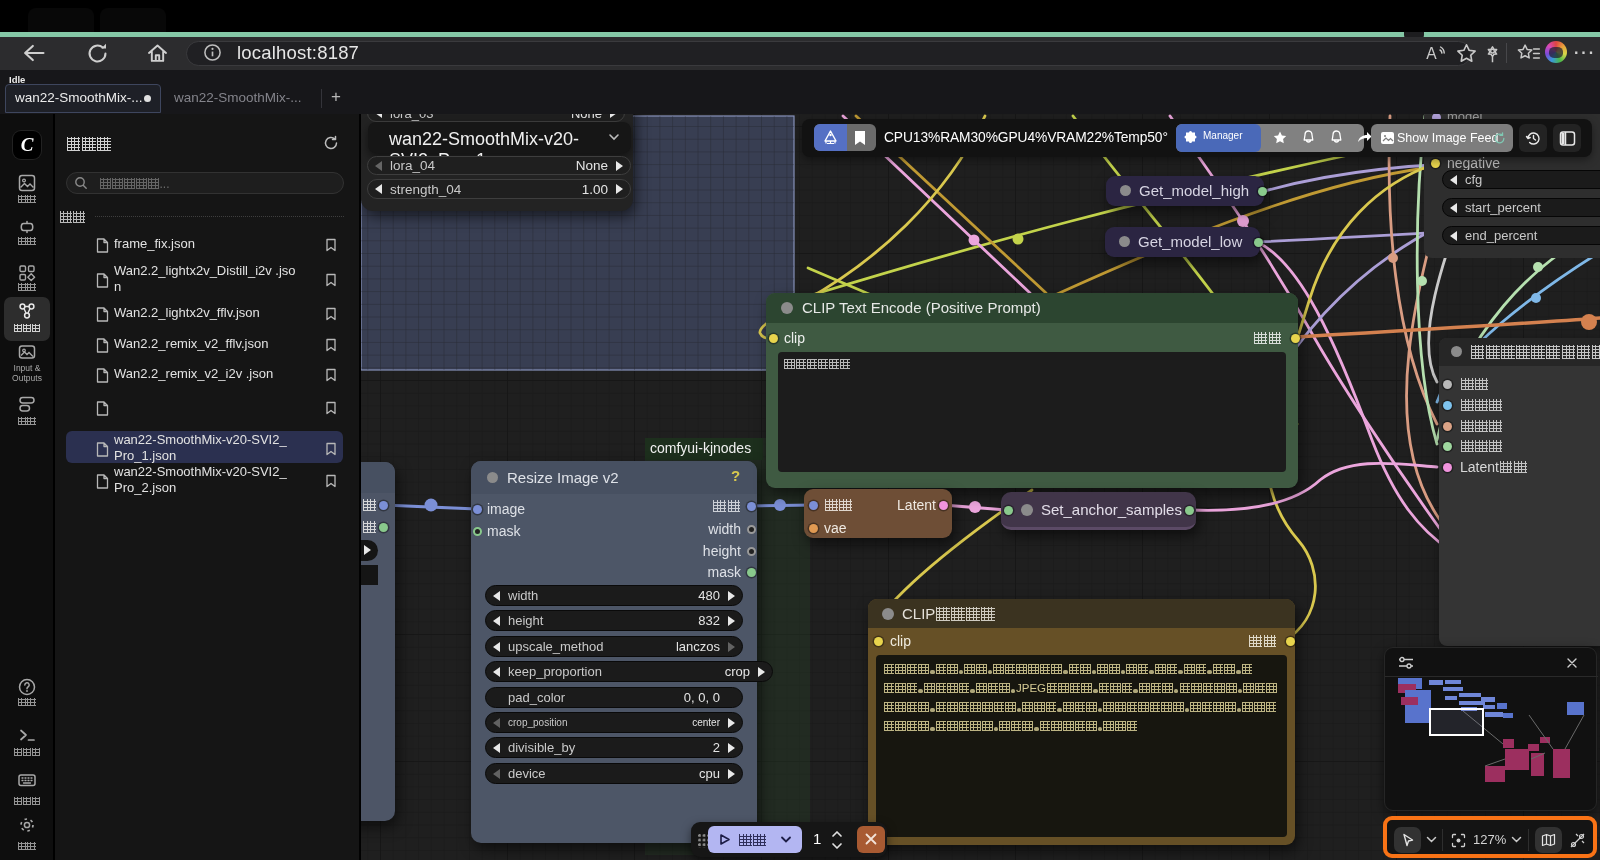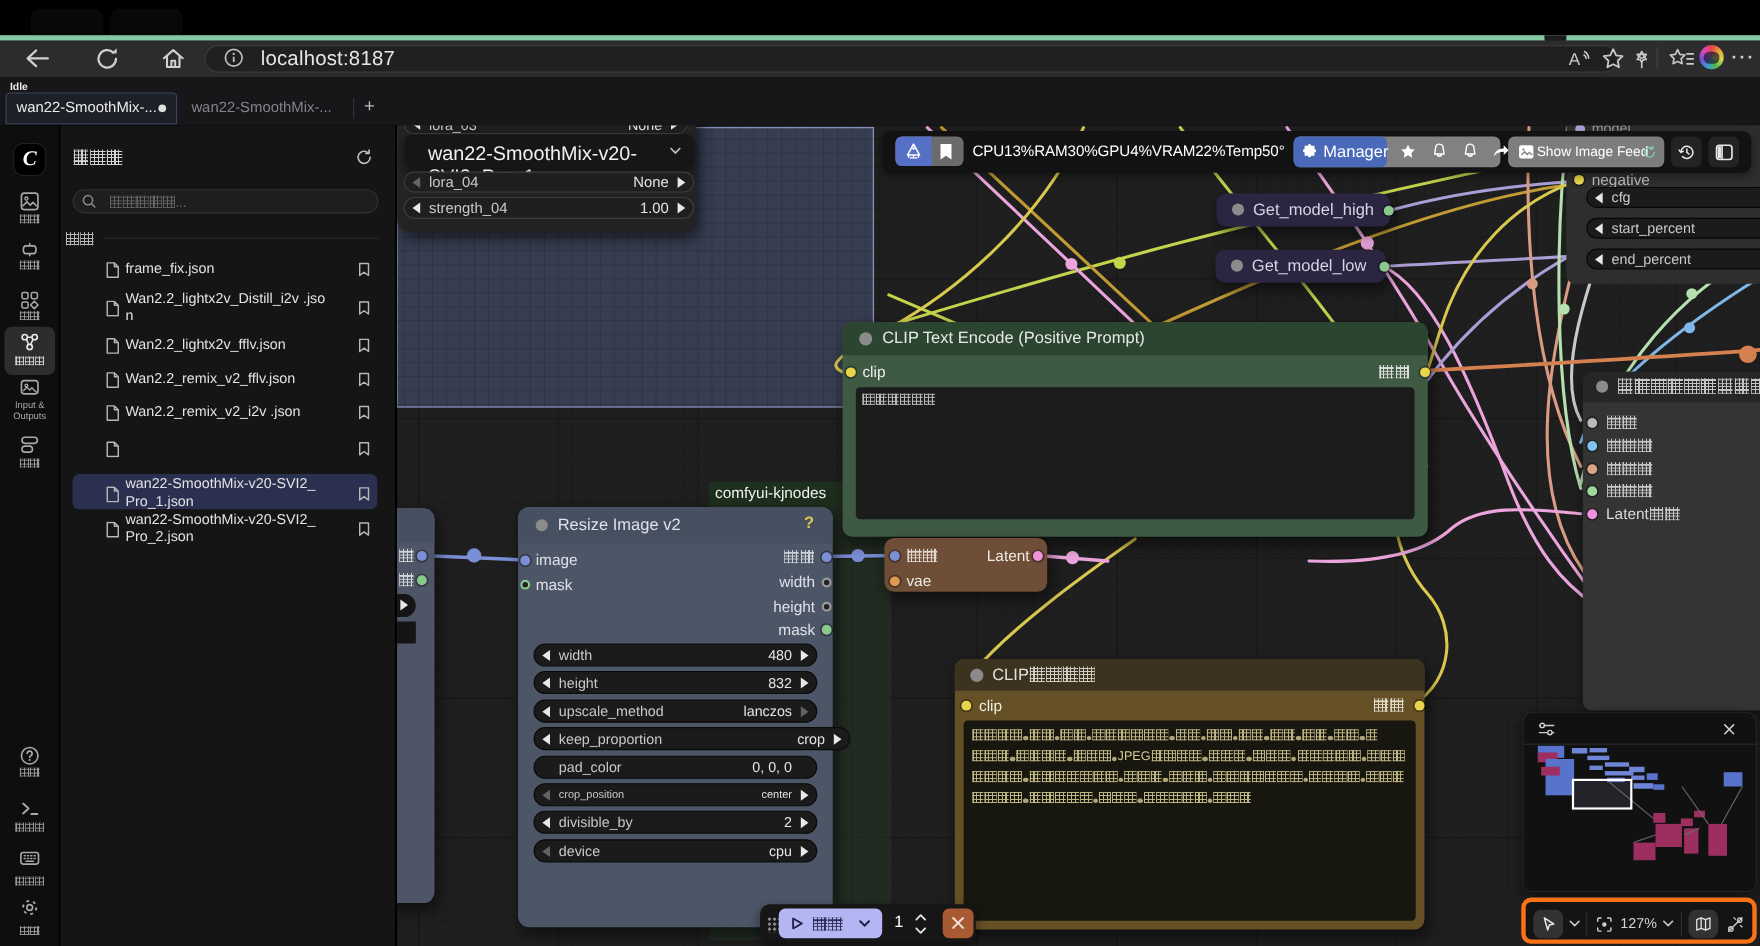--- a/index.html
+++ b/index.html
@@ -384,20 +384,26 @@
         </div>
       </div>
       <div class="abs" style="left:804px;top:489px;width:148px;height:49px;background:#6e4e36;border-radius:9px;box-shadow:3px 6px 14px rgba(0,0,0,.55)">
         <div class="dot" style="left:4.5px;top:11.5px;width:9px;height:9px;background:#7b8fd6;box-shadow:0 0 0 1.5px rgba(0,0,0,.35)"></div>
         <div class="abs" style="left:20px;top:8px;color:#efe9e2;font-size:14px"><i class="cj"></i><i class="cj"></i></div>
         <div class="dot" style="left:4.5px;top:34.5px;width:9px;height:9px;background:#e09952;box-shadow:0 0 0 1.5px rgba(0,0,0,.35)"></div>
         <div class="abs" style="left:20px;top:31px;color:#efe9e2;font-size:14px">vae</div>
         <div class="dot" style="left:134.5px;top:11.5px;width:9px;height:9px;background:#f093dd;box-shadow:0 0 0 1.5px rgba(0,0,0,.35)"></div>
         <div class="abs" style="right:16px;top:8px;color:#efe9e2;font-size:14px">Latent</div>
       </div>
+      <div class="abs" style="left:1001px;top:492px;width:195px;height:38px;background:#413549;border-radius:10px;box-shadow:3px 6px 14px rgba(0,0,0,.55);border-bottom:3px solid #5c4a66">
+        <div class="dot" style="left:2.5px;top:13.5px;width:9px;height:9px;background:#89c98c;box-shadow:0 0 0 1.5px rgba(0,0,0,.35)"></div>
+        <div class="dot" style="left:20px;top:12px;width:12px;height:12px;background:#8b8b8b"></div>
+        <div class="abs" style="left:40px;top:9px;color:#e2dde8;font-size:15px">Set_anchor_samples</div>
+        <div class="dot" style="left:183.5px;top:13.5px;width:9px;height:9px;background:#89c98c;box-shadow:0 0 0 1.5px rgba(0,0,0,.35)"></div>
+      </div>
       <div class="abs" style="left:868px;top:599px;width:427px;height:246px;background:#665026;border-radius:9px;box-shadow:3px 6px 14px rgba(0,0,0,.55)">
         <div class="abs" style="left:0;top:0;width:427px;height:29px;background:#3b3320;border-radius:9px 9px 0 0"></div>
         <div class="dot" style="left:14px;top:9px;width:12px;height:12px;background:#8b8b8b"></div>
         <div class="abs" style="left:34px;top:6px;color:#e4e0d8;font-size:15px">CLIP<i class="cj"></i><i class="cj"></i><i class="cj"></i><i class="cj"></i></div>
         <div class="dot" style="left:5.5px;top:37.5px;width:9px;height:9px;background:#e8d44d;box-shadow:0 0 0 1.5px rgba(0,0,0,.35)"></div>
         <div class="abs" style="left:22px;top:34px;color:#f0ecdf;font-size:14px">clip</div>
         <div class="dot" style="left:417.5px;top:37.5px;width:9px;height:9px;background:#e8d44d;box-shadow:0 0 0 1.5px rgba(0,0,0,.35)"></div>
         <div class="abs" style="right:18px;top:34px;color:#f0ecdf;font-size:14px"><i class="cj"></i><i class="cj"></i></div>
         <div class="abs" style="left:8px;top:56px;width:411px;height:182px;background:#17160f;border-radius:4px;color:#d5ca93;font-size:11.5px;line-height:19px;padding:5px 7px"><i class="cj"></i><i class="cj"></i><i class="cj"></i><i class="cj"></i><i class="cj cjp"></i><i class="cj"></i><i class="cj"></i><i class="cj cjp"></i><i class="cj"></i><i class="cj"></i><i class="cj cjp"></i><i class="cj"></i><i class="cj"></i><i class="cj"></i><i class="cj"></i><i class="cj"></i><i class="cj"></i><i class="cj cjp"></i><i class="cj"></i><i class="cj"></i><i class="cj cjp"></i><i class="cj"></i><i class="cj"></i><i class="cj cjp"></i><i class="cj"></i><i class="cj"></i><i class="cj cjp"></i><i class="cj"></i><i class="cj"></i><i class="cj cjp"></i><i class="cj"></i><i class="cj"></i><i class="cj cjp"></i><i class="cj"></i><i class="cj"></i><i class="cj cjp"></i><i class="cj"></i><br><i class="cj"></i><i class="cj"></i><i class="cj"></i><i class="cj cjp"></i><i class="cj"></i><i class="cj"></i><i class="cj"></i><i class="cj"></i><i class="cj cjp"></i><i class="cj"></i><i class="cj"></i><i class="cj"></i><i class="cj cjp"></i>JPEG<i class="cj"></i><i class="cj"></i><i class="cj"></i><i class="cj"></i><i class="cj cjp"></i><i class="cj"></i><i class="cj"></i><i class="cj"></i><i class="cj cjp"></i><i class="cj"></i><i class="cj"></i><i class="cj"></i><i class="cj cjp"></i><i class="cj"></i><i class="cj"></i><i class="cj"></i><i class="cj"></i><i class="cj"></i><i class="cj cjp"></i><i class="cj"></i><i class="cj"></i><i class="cj"></i><br><i class="cj"></i><i class="cj"></i><i class="cj"></i><i class="cj"></i><i class="cj cjp"></i><i class="cj"></i><i class="cj"></i><i class="cj"></i><i class="cj"></i><i class="cj"></i><i class="cj"></i><i class="cj"></i><i class="cj cjp"></i><i class="cj"></i><i class="cj"></i><i class="cj"></i><i class="cj cjp"></i><i class="cj"></i><i class="cj"></i><i class="cj"></i><i class="cj cjp"></i><i class="cj"></i><i class="cj"></i><i class="cj"></i><i class="cj"></i><i class="cj"></i><i class="cj"></i><i class="cj"></i><i class="cj cjp"></i><i class="cj"></i><i class="cj"></i><i class="cj"></i><i class="cj"></i><i class="cj cjp"></i><i class="cj"></i><i class="cj"></i><i class="cj"></i><br><i class="cj"></i><i class="cj"></i><i class="cj"></i><i class="cj"></i><i class="cj cjp"></i><i class="cj"></i><i class="cj"></i><i class="cj"></i><i class="cj"></i><i class="cj"></i><i class="cj cjp"></i><i class="cj"></i><i class="cj"></i><i class="cj"></i><i class="cj cjp"></i><i class="cj"></i><i class="cj"></i><i class="cj"></i><i class="cj"></i><i class="cj"></i><i class="cj cjp"></i><i class="cj"></i><i class="cj"></i><i class="cj"></i></div>
       </div>
@@ -484,21 +490,21 @@
         </div>
         <svg class="abs" style="left:51px;top:11px" width="14" height="16" viewBox="0 0 14 16">
           <path d="M2 1 h10 V15 L7 11.5 2 15z" fill="#fff"></path>
         </svg>
         <div class="abs" style="left:82px;top:11px;color:#fff;font-size:13.8px;letter-spacing:-0.1px;white-space:nowrap">CPU13%RAM30%GPU4%VRAM22%Temp50°</div>
         <div class="abs" style="left:374px;top:5px;width:188px;height:28px;background:#818181;border-radius:6px"></div>
         <div class="abs" style="left:374px;top:5px;width:85px;height:28px;background:#4a69b8;border-radius:6px">
           <svg style="position:absolute;left:8px;top:7px" width="14" height="14" viewBox="0 0 14 14">
             <path d="M5 1.5 a1.5 1.5 0 0 1 3 0 h3 v3 a1.5 1.5 0 0 1 0 3 v3 h-3 a1.5 1.5 0 0 1 -3 0 h-3 v-3 a1.5 1.5 0 0 1 0 -3 v-3z" fill="#fff"></path>
           </svg>
-          <div class="abs" style="left:27px;top:6px;color:#fff;font-size:15px">Manager</div>
+          <div class="abs" style="left:27px;top:6px;color:#fff;font-size:10px">Manager</div>
         </div>
         <svg class="abs" style="left:470px;top:11px" width="16" height="16" viewBox="0 0 16 16">
           <path d="M8 1.5 l1.9 3.9 4.3.6-3.1 3 .7 4.3L8 11.2 4.2 13.3l.7-4.3-3.1-3 4.3-.6z" fill="#fff"></path>
         </svg>
         <svg class="abs" style="left:498px;top:10px" width="17" height="17" viewBox="0 0 17 17">
           <path d="M8.5 2 C6 2 5 4 5 6 l-.8 5 h8.6 L12 6 c0-2-1-4-3.5-4z M6.5 11 a2 2 0 0 0 4 0" stroke="#fff" stroke-width="1.3" fill="none" stroke-linejoin="round"></path>
         </svg>
         <svg class="abs" style="left:526px;top:10px" width="17" height="17" viewBox="0 0 17 17">
           <path d="M8.5 2 C6 2 5 4 5 6 l-.8 5 h8.6 L12 6 c0-2-1-4-3.5-4z M6.5 11 a2 2 0 0 0 4 0" stroke="#fff" stroke-width="1.3" fill="none" stroke-linejoin="round"></path>
         </svg>

